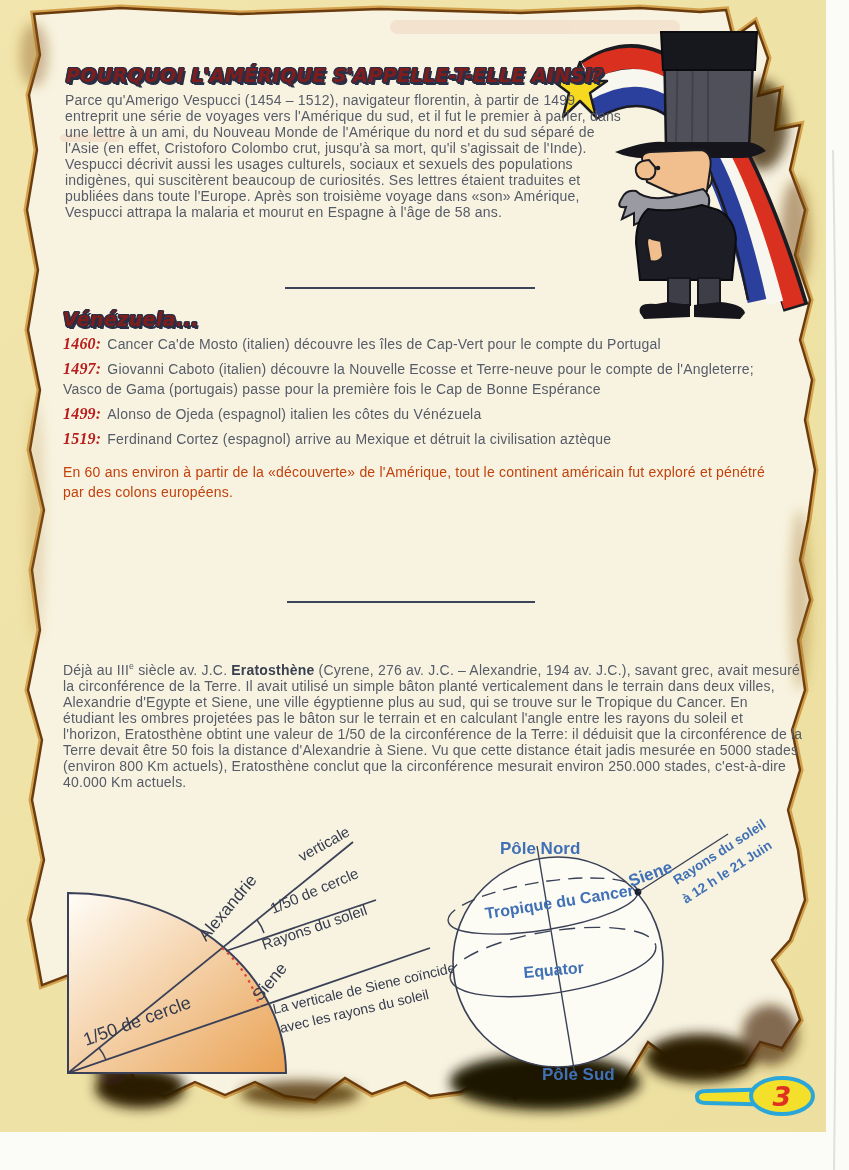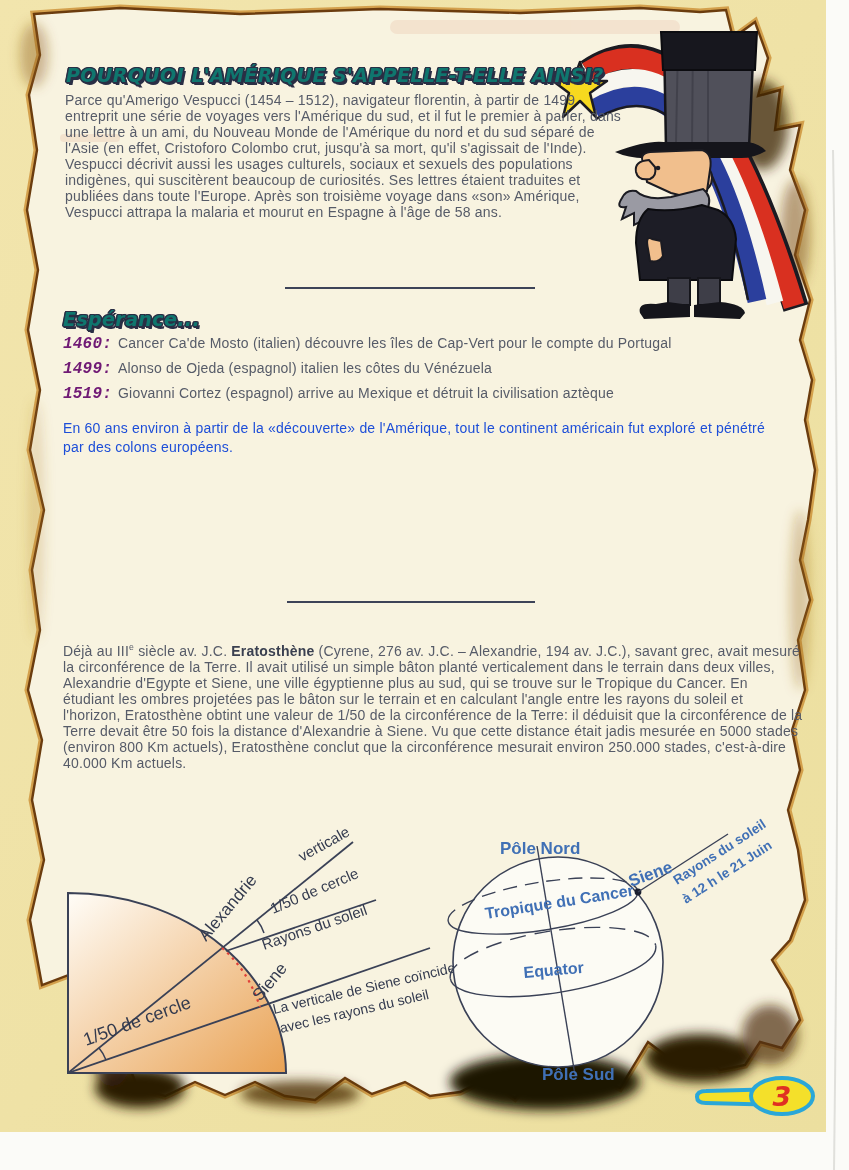--- a/index.html
+++ b/index.html
@@ -6,39 +6,39 @@
   .page{position:relative;width:849px;height:1170px;overflow:hidden;background:#fbfbf8;
         font-family:"Liberation Sans",sans-serif;}
   .abs{position:absolute;}
   svg{position:absolute;overflow:visible;}
   .base-svg{left:0;top:0;}
   
   .otitle{
     font-family:"DejaVu Sans",sans-serif;
     font-weight:bold;font-style:italic;
     font-size:19px;letter-spacing:.4px;
-    color:#0f766e;margin:0;
+    color:#7f1d1d;margin:0;
     text-shadow:-1.5px 0 0 #2a2f45,1.5px 0 0 #2a2f45,0 -1.5px 0 #2a2f45,0 1.5px 0 #2a2f45,
       -1px -1px 0 #2a2f45,1px 1px 0 #2a2f45,-1px 1px 0 #2a2f45,1px -1px 0 #2a2f45,
       2.5px 2.5px 0 #2a2f45;
   }
   .otitle sup{font-size:.62em;}
   .body{font-size:14px;line-height:16px;color:#565b68;margin:0;letter-spacing:.2px;}
   .p1{left:65px;top:92px;width:560px;}
-  .p3{left:63px;top:639px;width:740px;}
+  .p3{left:63px;top:658px;width:740px;}
   .p3 b{color:#3a4050;}
   .p3 sup{font-size:.62em;}
   .divider{height:2px;background:#3d4358;}
   .events{left:63px;top:334px;width:706px;}
   .event{line-height:19.5px;margin-bottom:4.5px;font-size:14px;color:#565b68;letter-spacing:.2px;}
   .event .year{
-    font-family:Liberation Mono, monospace;font-weight:bold;font-style:italic;
-    font-size:16px;color:#701a75;margin-right:6px;
+    font-family:Liberation Serif, serif;font-weight:bold;font-style:italic;
+    font-size:16px;color:#b91c1c;margin-right:6px;
   }
-  .efoot{margin-top:14px;font-size:14px;line-height:19.5px;color:#1d4ed8;letter-spacing:.2px;}
+  .efoot{margin-top:14px;font-size:14px;line-height:19.5px;color:#c2410c;letter-spacing:.2px;}
   .dlabel{fill:#333a4e;font-family:"Liberation Sans",sans-serif;}
   .glabel{fill:#4070b5;font-family:"Liberation Sans",sans-serif;font-weight:bold;}
   .badge-num{font-family:"DejaVu Sans",sans-serif;font-weight:bold;font-style:italic;fill:#e03022;}
 </style>
 </head>
 <body>
 
 <div class="page">
 
   <svg class="base-svg" width="849" height="1170" viewBox="0 0 849 1170">
@@ -116,31 +116,34 @@
       <path d="M142 293 L168 290 Q191 292 193 301 L188 307 L142 305 Z" fill="#15151b"></path>
     </g>
   </svg>
 
   <h1 class="otitle abs" style="left:66px;top:64px">POURQUOI L'AMÉRIQUE S'APPELLE-T-ELLE AINSI?</h1>
 
   <p class="body abs p1">Parce qu'Amerigo Vespucci (1454 – 1512), navigateur florentin, à partir de 1499 entreprit une série de voyages vers l'Amérique du sud, et il fut le premier à parler, dans une lettre à un ami, du Nouveau Monde de l'Amérique du nord et du sud séparé de l'Asie (en effet, Cristoforo Colombo crut, jusqu'à sa mort, qu'il s'agissait de l'Inde). Vespucci décrivit aussi les usages culturels, sociaux et sexuels des populations indigènes, qui suscitèrent beaucoup de curiosités. Ses lettres étaient traduites et publiées dans toute l'Europe. Après son troisième voyage dans «son» Amérique, Vespucci attrapa la malaria et mourut en Espagne à l'âge de 58 ans.</p>
 
   <div class="divider abs" style="left:285px;top:287px;width:250px"></div>
 
-  <h2 class="otitle abs" style="left:63px;top:308px">Espérance...</h2>
+  <h2 class="otitle abs" style="left:63px;top:308px">Vénézuela...</h2>
 
   <div class="events abs">
     <div class="event">
       <span class="year">1460:</span><span>Cancer Ca'de Mosto (italien) découvre les îles de Cap-Vert pour le compte du Portugal</span>
     </div>
     <div class="event">
+      <span class="year">1497:</span><span>Giovanni Caboto (italien) découvre la Nouvelle Ecosse et Terre-neuve pour le compte de l'Angleterre; Vasco de Gama (portugais) passe pour la première fois le Cap de Bonne Espérance</span>
+    </div>
+    <div class="event">
       <span class="year">1499:</span><span>Alonso de Ojeda (espagnol) italien les côtes du Vénézuela</span>
     </div>
     <div class="event">
-      <span class="year">1519:</span><span>Giovanni Cortez (espagnol) arrive au Mexique et détruit la civilisation aztèque</span>
+      <span class="year">1519:</span><span>Ferdinand Cortez (espagnol) arrive au Mexique et détruit la civilisation aztèque</span>
     </div>
     <div class="efoot">En 60 ans environ à partir de la «découverte» de l'Amérique, tout le continent américain fut exploré et pénétré par des colons européens.</div>
   </div>
 
   <div class="divider abs" style="left:287px;top:601px;width:248px"></div>
 
 
   <p class="body abs p3"><span>Déjà au III</span><sup>e</sup><span> siècle av. J.C. </span><b>Eratosthène</b><span> (Cyrene, 276 av. J.C. – Alexandrie, 194 av. J.C.), savant grec, avait mesuré la circonférence de la Terre. Il avait utilisé un simple bâton planté verticalement dans le terrain dans deux villes, Alexandrie d'Egypte et Siene, une ville égyptienne plus au sud, qui se trouve sur le Tropique du Cancer. En étudiant les ombres projetées pas le bâton sur le terrain et en calculant l'angle entre les rayons du soleil et l'horizon, Eratosthène obtint une valeur de 1/50 de la circonférence de la Terre: il déduisit que la circonférence de la Terre devait être 50 fois la distance d'Alexandrie à Siene. Vu que cette distance était jadis mesurée en 5000 stades (environ 800 Km actuels), Eratosthène conclut que la circonférence mesurait environ 250.000 stades, c'est-à-dire 40.000 Km actuels.</span></p>
 
   <svg style="left:40px;top:830px" width="412" height="285" viewBox="0 0 412 285">

